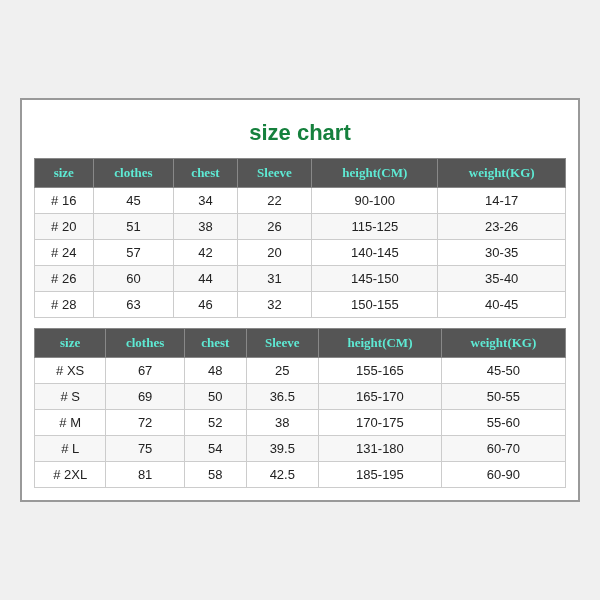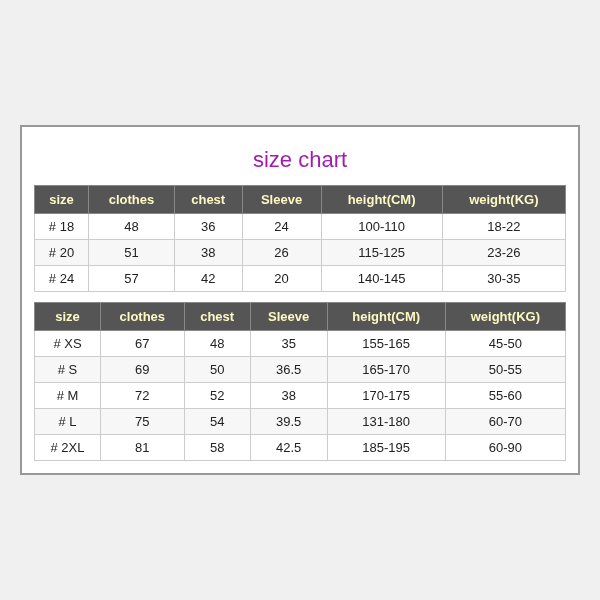--- a/index.html
+++ b/index.html
@@ -14,32 +14,33 @@
     }
     .card {
       background: #fff;
       border: 2px solid #999;
       width: 560px;
       padding: 12px;
     }
     .title {
       text-align: center;
       font-size: 22px;
-      font-weight: normal;
+      font-weight: bold;
       padding: 8px 0 12px 0;
-      color: #a21caf;
+      color: #15803d;
     }
     table {
       width: 100%;
       border-collapse: collapse;
       font-size: 13px;
     }
     thead tr {
       background: #555;
-      color: #fef9c3;
+      color: #5eead4;
+      font-family: Liberation Serif, serif;
     }
     thead th {
       padding: 6px 4px;
       text-align: center;
       font-weight: bold;
       border: 1px solid #888;
     }
     tbody tr {
       background: #fff;
     }
@@ -67,43 +68,59 @@
       <tr>
         <th>size</th>
         <th>clothes</th>
         <th>chest</th>
         <th>Sleeve</th>
         <th>height(CM)</th>
         <th>weight(KG)</th>
       </tr>
     </thead>
     <tbody id="tbody1">
-        <tr>
-          <td># 18</td>
-          <td>48</td>
-          <td>36</td>
-          <td>24</td>
-          <td>100-110</td>
-          <td>18-22</td>
+    <tr>
+          <td># 16</td>
+          <td>45</td>
+          <td>34</td>
+          <td>22</td>
+          <td>90-100</td>
+          <td>14-17</td>
         </tr>
         <tr>
           <td># 20</td>
           <td>51</td>
           <td>38</td>
           <td>26</td>
           <td>115-125</td>
           <td>23-26</td>
         </tr>
         <tr>
           <td># 24</td>
           <td>57</td>
           <td>42</td>
           <td>20</td>
           <td>140-145</td>
           <td>30-35</td>
+        </tr>
+        <tr>
+          <td># 26</td>
+          <td>60</td>
+          <td>44</td>
+          <td>31</td>
+          <td>145-150</td>
+          <td>35-40</td>
+        </tr>
+        <tr>
+          <td># 28</td>
+          <td>63</td>
+          <td>46</td>
+          <td>32</td>
+          <td>150-155</td>
+          <td>40-45</td>
         </tr>
       </tbody>
   </table>
 
   <div class="section-gap"></div>
 
   <table>
     <thead>
       <tr>
         <th>size</th>
@@ -112,21 +129,21 @@
         <th>Sleeve</th>
         <th>height(CM)</th>
         <th>weight(KG)</th>
       </tr>
     </thead>
     <tbody id="tbody2">
     <tr>
           <td># XS</td>
           <td>67</td>
           <td>48</td>
-          <td>35</td>
+          <td>25</td>
           <td>155-165</td>
           <td>45-50</td>
         </tr>
         <tr>
           <td># S</td>
           <td>69</td>
           <td>50</td>
           <td>36.5</td>
           <td>165-170</td>
           <td>50-55</td>

